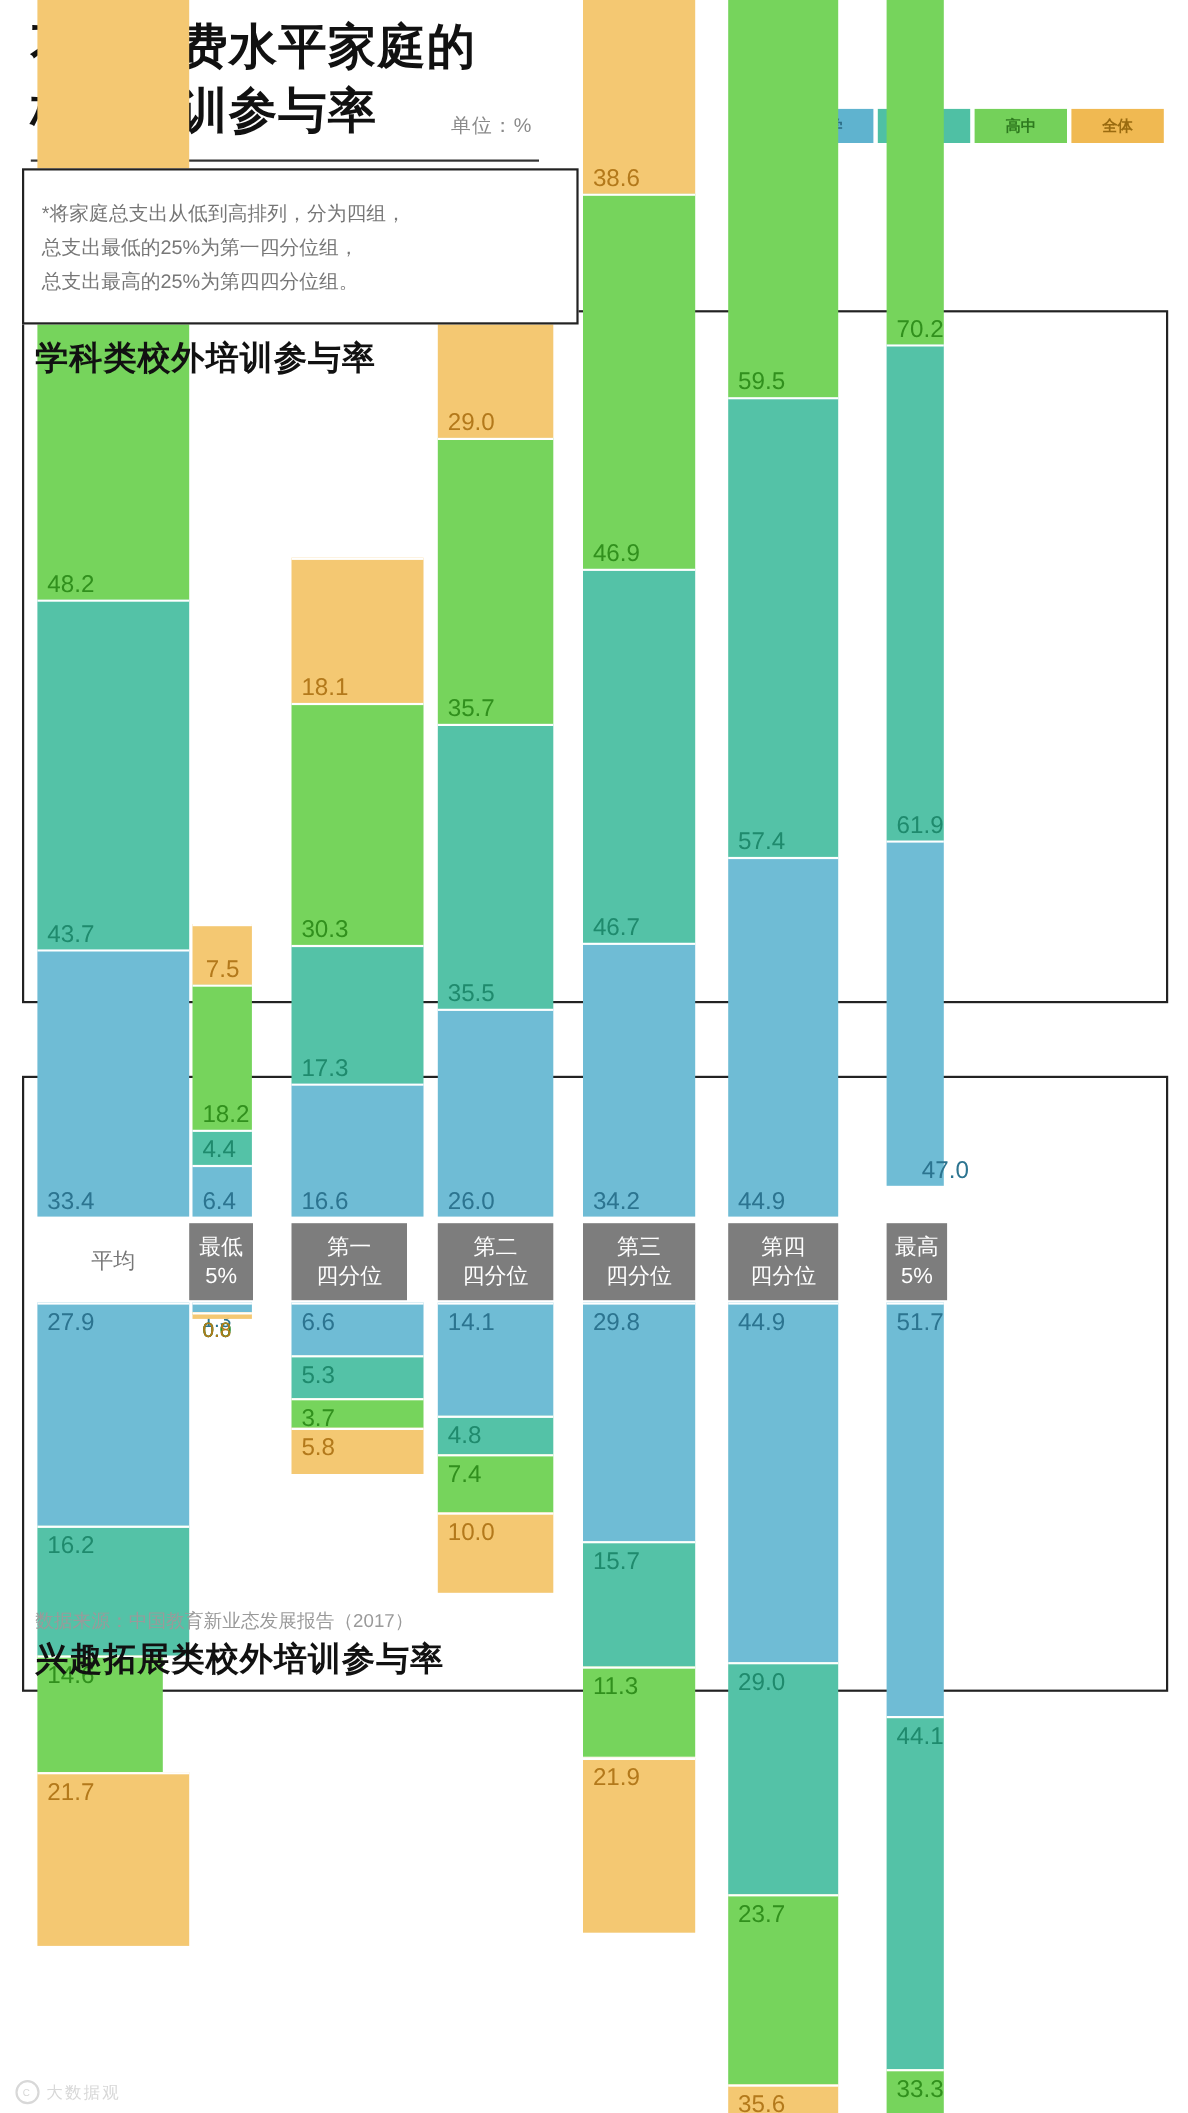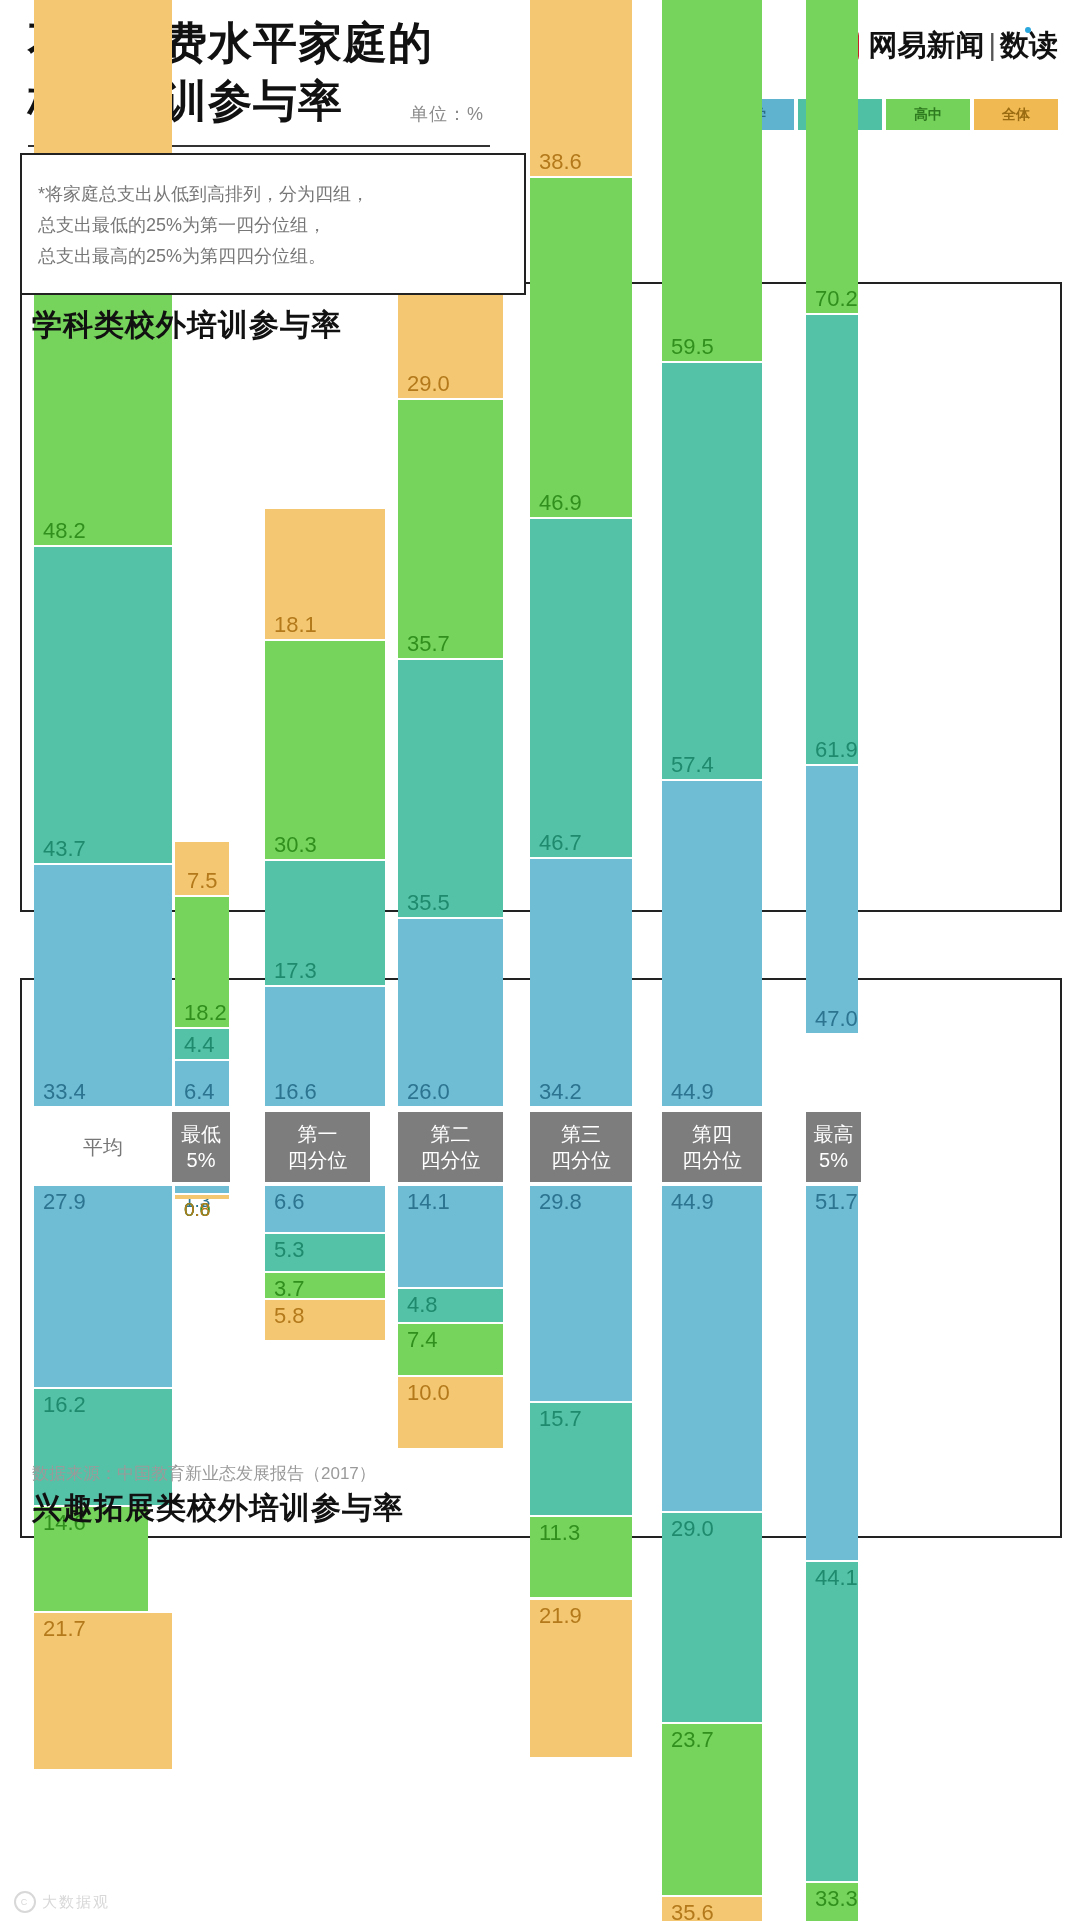--- a/index.html
+++ b/index.html
@@ -115,29 +115,20 @@
 </head>
 <body>
 
 <div class="header">
   <div class="title">
     <span class="l1">不同消费水平家庭的</span>
     <span class="l2">校外培训参与率</span>
   </div>
   <div class="unit">单位：%</div>
 
-  <div class="brand">
-    <div class="brand-mark">
-      <span class="mk">网易</span>
-      <span class="mn">NEWS</span>
-    </div>
-    <div class="brand-text">
-      <span>网易新闻</span><span class="sep">|</span><span class="du">数读</span>
-    </div>
-  </div>
 
   <div class="legend" id="legend">
       <div class="legend-item" style="background: rgb(95, 179, 207); color: rgb(43, 108, 133);">小学</div>
       <div class="legend-item" style="background: rgb(79, 192, 164); color: rgb(31, 122, 97);">初中</div>
       <div class="legend-item" style="background: rgb(116, 209, 90); color: rgb(46, 122, 31);">高中</div>
       <div class="legend-item" style="background: rgb(240, 185, 82); color: rgb(154, 107, 16);">全体</div>
     </div>
 </div>
 
 <div class="rule"></div>
@@ -231,21 +222,21 @@
         <span style="color: rgb(44, 116, 144);">44.9</span>
       </div>
       <div class="seg" style="background: rgb(84, 194, 167); left: 0px; width: 100px; height: 417.872px; top: 361.256px;">
         <span style="color: rgb(31, 138, 109);">57.4</span>
       </div>
       <div class="seg" style="background: rgb(118, 212, 92); left: 0px; width: 100px; height: 433.16px; top: -71.904px;">
         <span style="color: rgb(49, 144, 29);">59.5</span>
       </div>
     </div>
     <div class="col" style="left: 806px; width: 52px;">
-      <div class="seg" style="background: rgb(111, 188, 213); left: 0px; width: 52px; height: 269px; top: 763.84px;">
+      <div class="seg" style="background: rgb(111, 188, 213); left: 0px; width: 52px; height: 314px; top: 763.84px; padding-left: 23px;">
         <span style="color: rgb(44, 116, 144);">47.0</span>
       </div>
       <div class="seg" style="background: rgb(84, 194, 167); left: 0px; width: 52px; height: 450.632px; top: 313.208px;">
         <span style="color: rgb(31, 138, 109);">61.9</span>
       </div>
       <div class="seg" style="background: rgb(118, 212, 92); left: 0px; width: 52px; height: 511.056px; top: -197.848px;">
         <span style="color: rgb(49, 144, 29);">70.2</span>
       </div>
     </div>
     <div class="col" style="left: 34px; width: 138px;">

